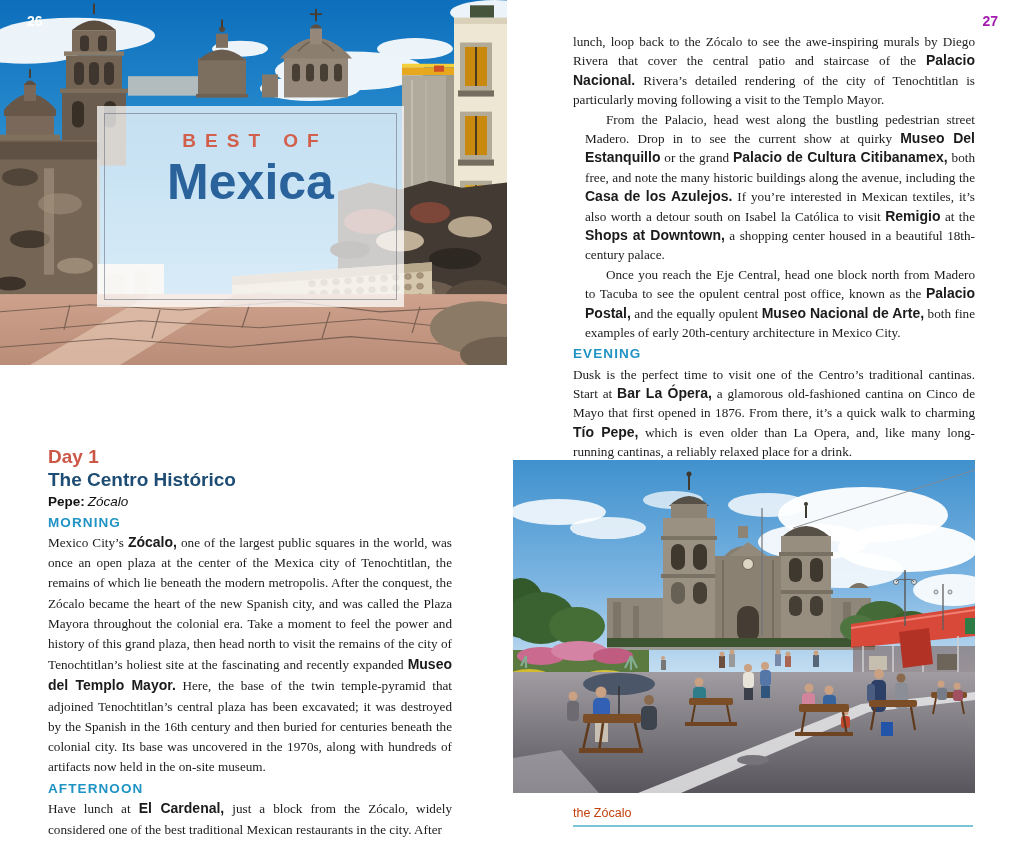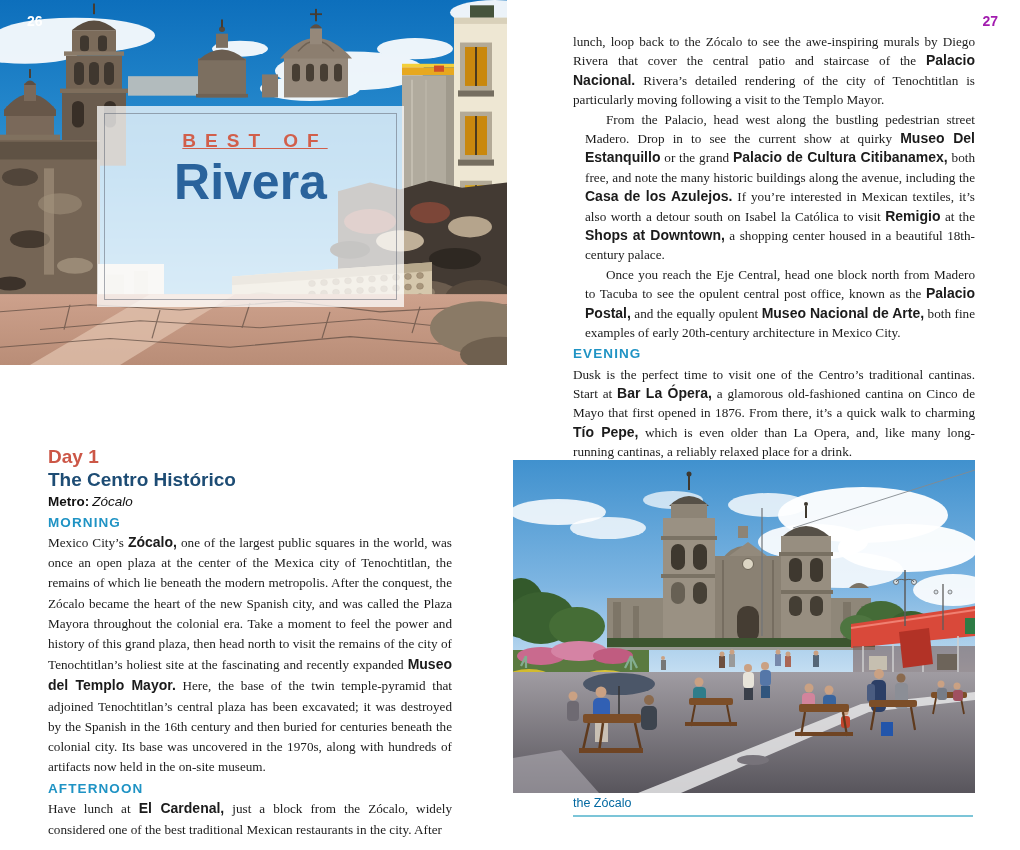--- a/index.html
+++ b/index.html
@@ -13,21 +13,21 @@
   .pagenum { font-family:"Liberation Sans", sans-serif; font-weight:700; font-size:14px; }
   .pn-left { position:absolute; left:27px; top:13px; color:#ffffff; z-index:3; }
   .pn-right { position:absolute; right:22px; top:13px; color:#a21caf; }
 
   .hero-box { position:absolute; left:97px; top:106px; width:307px; height:201px;
               background:rgba(255,255,255,0.74); z-index:2; }
   .hero-box-inner { position:absolute; left:7px; top:7px; right:7px; bottom:7px;
               border:1px solid rgba(100,106,118,0.55);
               display:flex; flex-direction:column; align-items:center; padding-top:16px; }
   .kicker { font-family:"Liberation Sans", sans-serif; font-weight:700; font-size:19px;
-            letter-spacing:9px; padding-left:9px; color:var(--hero_kicker_coral,#d15f4b);text-decoration:underline; }
+            letter-spacing:9px; padding-left:9px; color:var(--hero_kicker_coral,#d15f4b); }
   .hero-title { font-family:"Liberation Sans", sans-serif; font-weight:700; font-size:50px;
             line-height:57px; color:var(--hero_title_blue,#2a639c); margin-top:2px; }
 
   .left-col { position:absolute; left:48px; top:446px; width:404px; }
   .day-label { font:700 19px/22px "Liberation Sans", sans-serif; color:var(--day_accent,#cc5747); }
   .section-title { font:700 19px/24px "Liberation Sans", sans-serif; color:var(--section_navy,#1d4c74); }
   .metro-line { font-family:"Liberation Sans", sans-serif; font-size:13.5px; line-height:19px; color:#111; }
   .metro-k { font-weight:700; }
   .metro-v { font-style:italic; margin-left:3px; }
   .time-head { font:700 13.5px/17px "Liberation Sans", sans-serif; letter-spacing:1.1px;
@@ -39,22 +39,22 @@
   .it { font-style:italic; }
 
   
   .right-col { position:absolute; left:573px; top:32px; width:402px; }
   .right-col .body { line-height:19.4px; }
   .indent { text-indent:21px;margin-left:12px; }
   .evening { margin-top:2px; margin-bottom:3px; }
 
   .zocalo-fig { position:absolute; left:513px; top:460px; width:462px; }
   .zocalo-fig svg { width:462px; height:333px; display:block; }
-  .zocalo-fig figcaption { font:12.5px/16px "Liberation Sans", sans-serif; color:#0369a1;
-                           margin:2px 0 0 60px; }
+  .zocalo-fig figcaption { font:12.5px/16px "Liberation Sans", sans-serif; color:#c2410c;
+                           margin:12px 0 0 60px; }
   .caption-rule { height:2px; background:var(--caption_rule_teal,#7cc5d8);
                   margin:4px 0 0 60px; width:400px; }
 </style>
 </head>
 <body>
 
 <div class="spread">
 
   <section>
 
@@ -234,30 +234,30 @@
           <ellipse cx="480" cy="370" rx="50" ry="30" fill="#8a7a66"></ellipse>
           <ellipse cx="500" cy="400" rx="40" ry="20" fill="#6f604f"></ellipse>
         </g>
       </svg>
 
       <span class="pagenum pn-left">26</span>
 
       <div class="hero-box">
         <div class="hero-box-inner">
           <div class="kicker">BEST OF</div>
-          <div class="hero-title">Rivera</div>
+          <div class="hero-title">Mexica</div>
         </div>
       </div>
     </div>
 
     <div class="left-col">
       <div class="day-label">Day 1</div>
       <div class="section-title">The Centro Histórico</div>
       <div class="metro-line">
-        <span class="metro-k">Metro:</span><span class="metro-v it">Zócalo</span>
+        <span class="metro-k">Pepe:</span><span class="metro-v it">Zócalo</span>
       </div>
       <div class="time-head">MORNING</div>
       <p class="body"><span>Mexico City’s </span><span class="kw">Zócalo,</span><span> one of the largest public squares in the world, was once an open plaza at the center of the Mexica city of Tenochtitlan, the remains of which lie beneath the modern metropolis. After the conquest, the Zócalo became the heart of the new Spanish city, and was called the Plaza Mayora throughout the colonial era. Take a moment to feel the power and history of this grand plaza, then head north to visit the remains of the city of Tenochtitlan’s holiest site at the fascinating and recently expanded </span><span class="kw">Museo del Templo Mayor.</span><span> Here, the base of the twin temple-pyramid that adjoined Tenochtitlan’s central plaza has been excavated; it was destroyed by the Spanish in the 16th century and then buried for centuries beneath the colonial city. Its base was uncovered in the 1970s, along with hundreds of artifacts now held in the on-site museum.</span></p>
       <div class="time-head afternoon">AFTERNOON</div>
       <p class="body"><span>Have lunch at </span><span class="kw">El Cardenal,</span><span> just a block from the Zócalo, widely considered one of the best traditional Mexican restaurants in the city. After</span></p>
     </div>
   </section>
 
   <section>
     <span class="pagenum pn-right">27</span>

